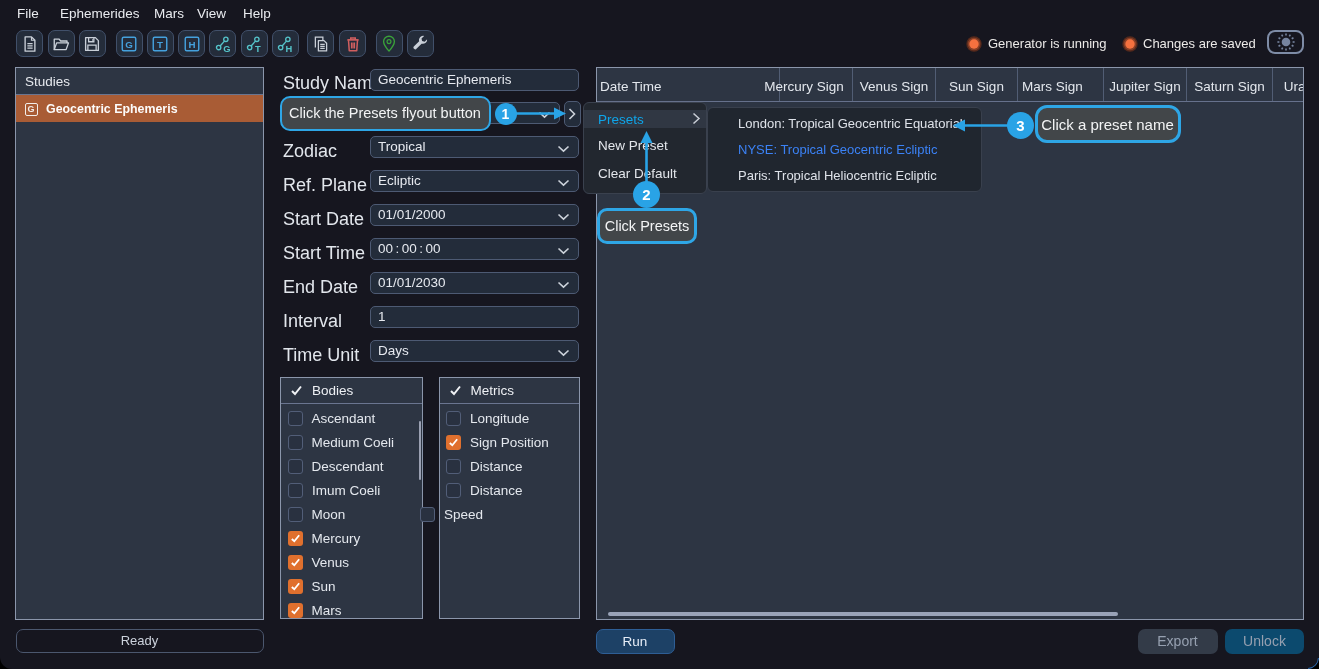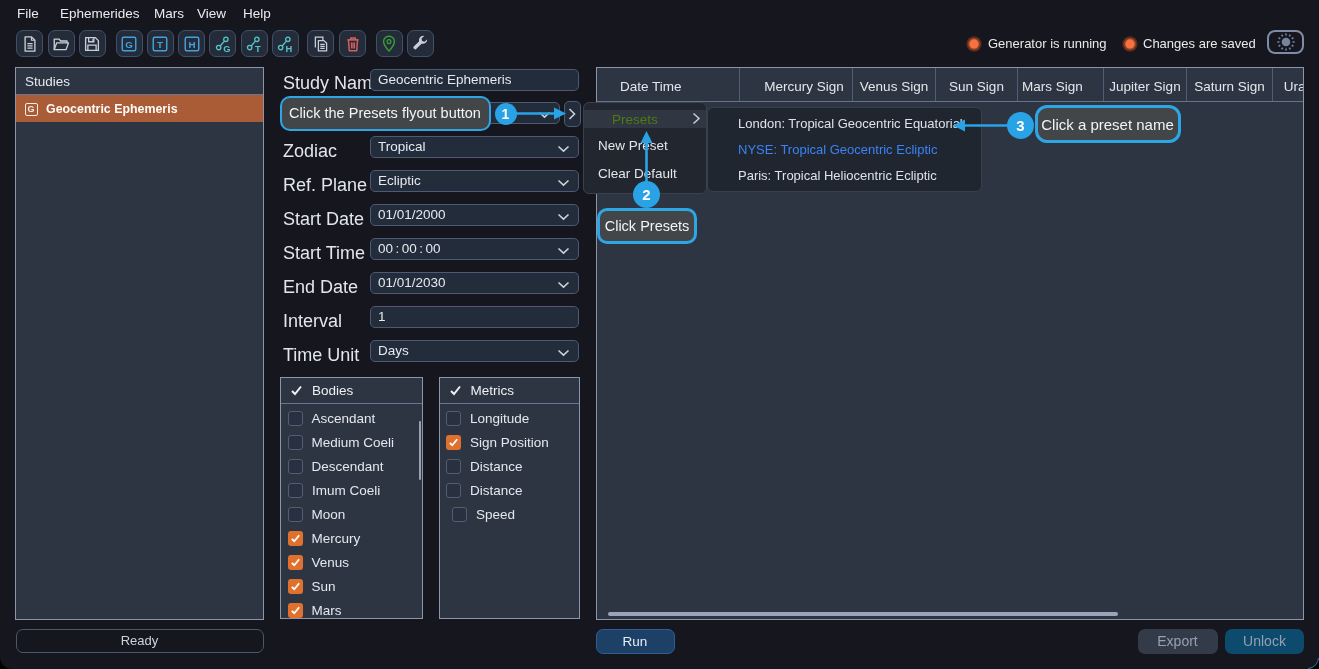--- a/index.html
+++ b/index.html
@@ -271,44 +271,44 @@
       <span class="cbl">Sign Position</span>
     </div>
 <div class="cbrow" style="left:446.0px;top:454px;height:24px">
       <div class="cb off"></div>
       <span class="cbl">Distance</span>
     </div>
 <div class="cbrow" style="left:446.0px;top:478px;height:24px">
       <div class="cb off"></div>
       <span class="cbl">Distance</span>
     </div>
-<div class="cbrow" style="left:452px;top:502px;height:24px">
+<div class="cbrow" style="left:420px;top:502px;height:24px">
       <div class="cb off"></div>
       <span class="cbl">Speed</span>
     </div>
 <div class="abs" style="left:279px;top:619.5px;width:305px;height:12px;background:#16161f"></div>
 <div class="abs" style="left:280px;top:617.5px;width:142.5px;height:1px;background:#8b96ab"></div>
 <div class="abs" style="left:438.5px;top:617.5px;width:141.5px;height:1px;background:#8b96ab"></div>
 <div class="abs" style="left:418.5px;top:421px;width:2.5px;height:59px;background:#9aa0b2;border-radius:2px"></div>
 <div class="panel" style="left:596px;top:67px;width:707.5px;height:553px"></div>
 <div class="abs" style="left:597px;top:68px;width:705.5px;height:33px;overflow:hidden">
-<div class="hcell" style="left:-1px;width:144px;justify-content:flex-start;padding:3px 0 0 24px">Date Time</div>
+<div class="hcell" style="left:-1px;width:184px;justify-content:flex-start;padding:3px 0 0 4px">Date Time</div>
 <div class="hcell" style="left:159px;width:97px;justify-content:center;padding:3px 0 0 0">Mercury Sign</div>
 <div class="hcell" style="left:256px;width:83px;justify-content:center;padding:3px 0 0 0">Venus Sign</div>
 <div class="hcell" style="left:339px;width:82px;justify-content:center;padding:3px 0 0 0">Sun Sign</div>
 <div class="hcell" style="left:421px;width:86px;justify-content:center;padding:3px 16px 0 0">Mars Sign</div>
 <div class="hcell" style="left:507px;width:83px;justify-content:center;padding:3px 0 0 0">Jupiter Sign</div>
 <div class="hcell" style="left:590px;width:86px;justify-content:center;padding:3px 0 0 0">Saturn Sign</div>
 <div class="hcell" style="left:676px;width:97px;justify-content:center;padding:3px 0 0 0">Uranus Sign</div>
 </div>
 <div class="abs" style="left:597px;top:100.5px;width:705.5px;height:1px;background:#66718c"></div>
 <div class="abs" style="left:608px;top:612px;width:510px;height:3.5px;background:#9aa3b8;border-radius:2px"></div>
 <div class="abs" style="left:583px;top:102px;width:124px;height:92px;background:#22272f;border:1px solid #3a414e;border-radius:6px"></div>
 <div class="abs" style="left:584px;top:110px;width:122px;height:17.5px;background:#303743"></div>
-<span class="abs" style="left:612px;top:111.5px;font-size:13.5px;color:#4d7c0f">Presets</span>
+<span class="abs" style="left:598px;top:111.5px;font-size:13.5px;color:#0ea5e9">Presets</span>
 <svg class="abs" style="left:692px;top:112px" width="9" height="13" viewBox="0 0 9 13">
       <path d="M1.5 1.5 L7 6.5 L1.5 11.5" stroke="#c8cdd5" stroke-width="1.5" fill="none"></path>
     </svg>
 <span class="abs" style="left:598px;top:138px;font-size:13.5px;color:#e3e6eb">New Preset</span>
 <span class="abs" style="left:598px;top:166px;font-size:13.5px;color:#e3e6eb">Clear Default</span>
 <div class="abs" style="left:707px;top:106.5px;width:275px;height:85.5px;background:#20262f;border:1px solid #39404d;border-radius:6px"></div>
 <span class="abs" style="left:738px;top:116px;font-size:13px;color:#dee2e9">London: Tropical Geocentric Equatorial</span>
 <span class="abs" style="left:738px;top:142px;font-size:13px;color:#3b82f6">NYSE: Tropical Geocentric Ecliptic</span>
 <span class="abs" style="left:738px;top:168px;font-size:13px;color:#dee2e9">Paris: Tropical Heliocentric Ecliptic</span>
 <div class="tip" style="left:279.5px;top:95.5px;width:211px;height:35px">Click the Presets flyout button</div>

